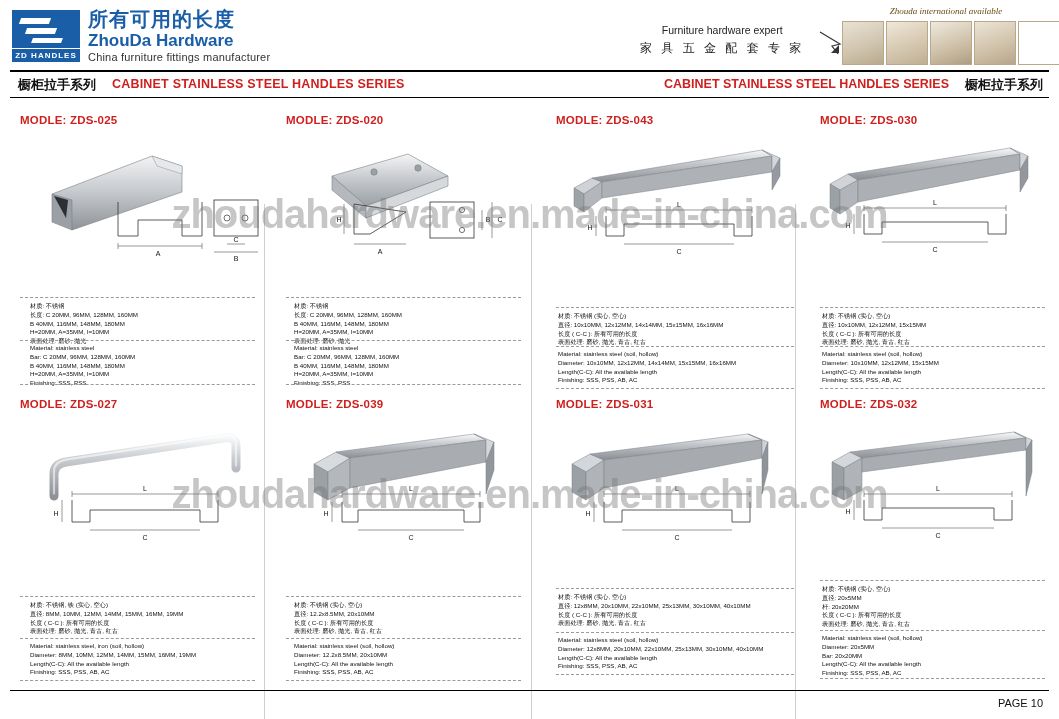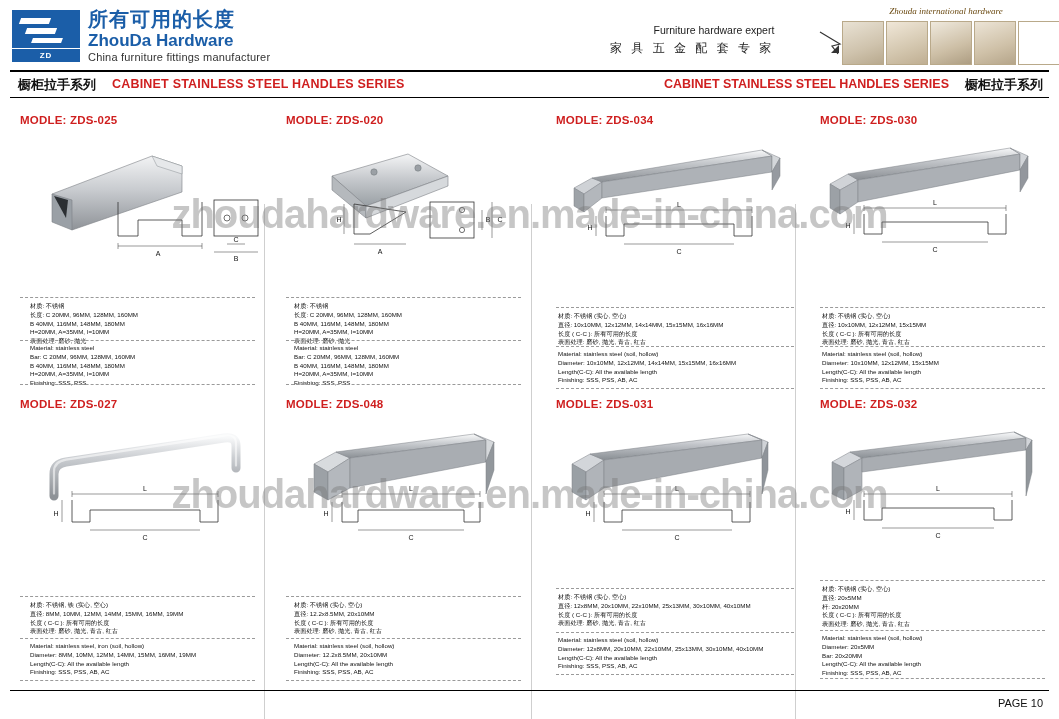--- a/index.html
+++ b/index.html
@@ -20,21 +20,21 @@
   .logo-mark .sq{position:absolute;left:0;top:0;width:68px;height:38px;background:#1b5ea8;}
   .logo-mark .bar1{position:absolute;left:8px;top:8px;width:30px;height:6px;background:#fff;transform:skewX(-20deg);}
   .logo-mark .bar2{position:absolute;left:14px;top:18px;width:30px;height:6px;background:#fff;transform:skewX(-20deg);}
   .logo-mark .bar3{position:absolute;left:20px;top:28px;width:30px;height:5px;background:#fff;transform:skewX(-20deg);}
   .logo-mark .zd{position:absolute;left:0;top:39px;width:68px;height:13px;background:#1b5ea8;color:#fff;font-size:8px;letter-spacing:1px;text-align:center;line-height:13px;font-weight:bold;}
   .logo-text{line-height:1.15;}
   .logo-cn{font-size:20px;font-weight:bold;color:#1b5ea8;letter-spacing:1px;}
   .logo-en{font-size:17px;font-weight:bold;color:#1b5ea8;}
   .logo-sub{font-size:11px;color:#333;letter-spacing:.2px;}
 
-  .head-center{position:absolute;left:610px;top:24px;text-align:right;}
+  .head-center{position:absolute;left:640px;top:24px;text-align:center;}
   .head-center .l1{font-size:10.5px;color:#222;}
   .head-center .l2{font-size:12px;color:#222;letter-spacing:3px;margin-top:4px;}
   .head-arrow{position:absolute;left:818px;top:30px;width:26px;height:26px;}
 
   .head-photos{position:absolute;left:842px;top:6px;width:208px;height:58px;}
   .head-photos .brand{position:absolute;left:0;top:0;width:208px;height:14px;font-size:9px;color:#6b4a12;font-style:italic;text-align:center;font-family:"Liberation Serif",serif;}
   .head-photos .strip{position:absolute;left:0;top:15px;display:flex;gap:2px;}
   .ph{width:40px;height:42px;border:1px solid #b9a98a;}
   .ph1{background:linear-gradient(160deg,#e9e2d4 0%,#cfc3ad 60%,#b8a98e 100%);}
   .ph2{background:linear-gradient(160deg,#f0e7d8 0%,#d3c6ae 60%,#bfae92 100%);}
@@ -83,41 +83,41 @@
 <div class="page">
 
   <div class="header">
 
     <div class="logo-block">
       <div class="logo-mark">
         <div class="sq"></div>
         <div class="bar1"></div>
           <div class="bar2"></div>
           <div class="bar3"></div>
-        <div class="zd">ZD STAINLESS</div>
+        <div class="zd">ZD HANDLES</div>
       </div>
       <div class="logo-text">
         <div class="logo-cn">所有可用的长度</div>
         <div class="logo-en">ZhouDa Hardware</div>
         <div class="logo-sub">China furniture fittings manufacturer</div>
       </div>
     </div>
 
     <div class="head-center">
       <div class="l1">Furniture hardware expert</div>
       <div class="l2">家 具 五 金 配 套 专 家</div>
     </div>
 
     <svg class="head-arrow" viewBox="0 0 26 26">
       <path d="M2 2 L22 14 L14 16 L20 24" fill="none" stroke="#333" stroke-width="1.2"></path>
       <path d="M21 23 L21 15 L13 23 Z" fill="#333"></path>
     </svg>
 
     <div class="head-photos">
-      <div class="brand">Zhouda international hardware</div>
+      <div class="brand">Zhouda international available</div>
       <div class="strip">
         <div class="ph ph1"></div>
         <div class="ph ph2"></div>
         <div class="ph ph3"></div>
         <div class="ph ph4"></div>
         <div class="ph ph5"></div>
       </div>
     </div>
   </div>
 
@@ -225,21 +225,21 @@
       <div class="dashed" style="top:226px;"></div>
       <div class="spec en" style="position:absolute;left:8px;top:230px;width:235px;">Material: stainless steel
 Bar: C 20MM, 96MM, 128MM, 160MM
        B 40MM, 116MM, 148MM, 180MM
        H=20MM, A=35MM, I=10MM
 Finishing: SSS, PSS</div>
       <div class="dashed" style="top:270px;"></div>
     </div>
 
     <div class="cell" style="left:556px;top:14px;">
-      <div class="model">MODLE: ZDS-034</div>
+      <div class="model">MODLE: ZDS-043</div>
       <svg class="art" style="left:0px;top:18px;" width="240" height="140" viewBox="0 0 240 140">
         <defs>
           <linearGradient id="g3" x1="0" y1="0" x2="0" y2="1">
             <stop offset="0" stop-color="#f6f7f8"></stop>
               <stop offset=".4" stop-color="#c6c9cd"></stop>
               <stop offset="1" stop-color="#8d9196"></stop>
           </linearGradient>
         </defs>
 
         <polygon points="18,56 36,46 46,50 28,62" fill="#cfd2d6" stroke="#7d8186" stroke-width=".5"></polygon>
@@ -340,21 +340,21 @@
 表面处理: 磨砂, 抛光, 青古, 红古</div>
       <div class="dashed" style="top:240px;"></div>
       <div class="spec en" style="position:absolute;left:10px;top:244px;width:235px;">Material: stainless steel, iron (soil, hollow)
 Diameter: 8MM, 10MM, 12MM, 14MM, 15MM, 16MM, 19MM
 Length(C-C): All the available length
 Finishing: SSS, PSS, AB, AC</div>
       <div class="dashed" style="top:282px;"></div>
     </div>
 
     <div class="cell" style="left:286px;top:298px;">
-      <div class="model">MODLE: ZDS-048</div>
+      <div class="model">MODLE: ZDS-039</div>
       <svg class="art" style="left:10px;top:20px;" width="235" height="140" viewBox="0 0 235 140">
         <defs>
           <linearGradient id="g6" x1="0" y1="0" x2="0" y2="1">
             <stop offset="0" stop-color="#fafbfb"></stop>
               <stop offset=".4" stop-color="#c8cbcf"></stop>
               <stop offset="1" stop-color="#8b9095"></stop>
           </linearGradient>
         </defs>
         <polygon points="18,46 40,34 54,40 32,54" fill="#d8dbde" stroke="#7d8186" stroke-width=".5"></polygon>
         <polygon points="18,46 32,54 32,82 18,74" fill="#9ca1a6" stroke="#7d8186" stroke-width=".5"></polygon>

